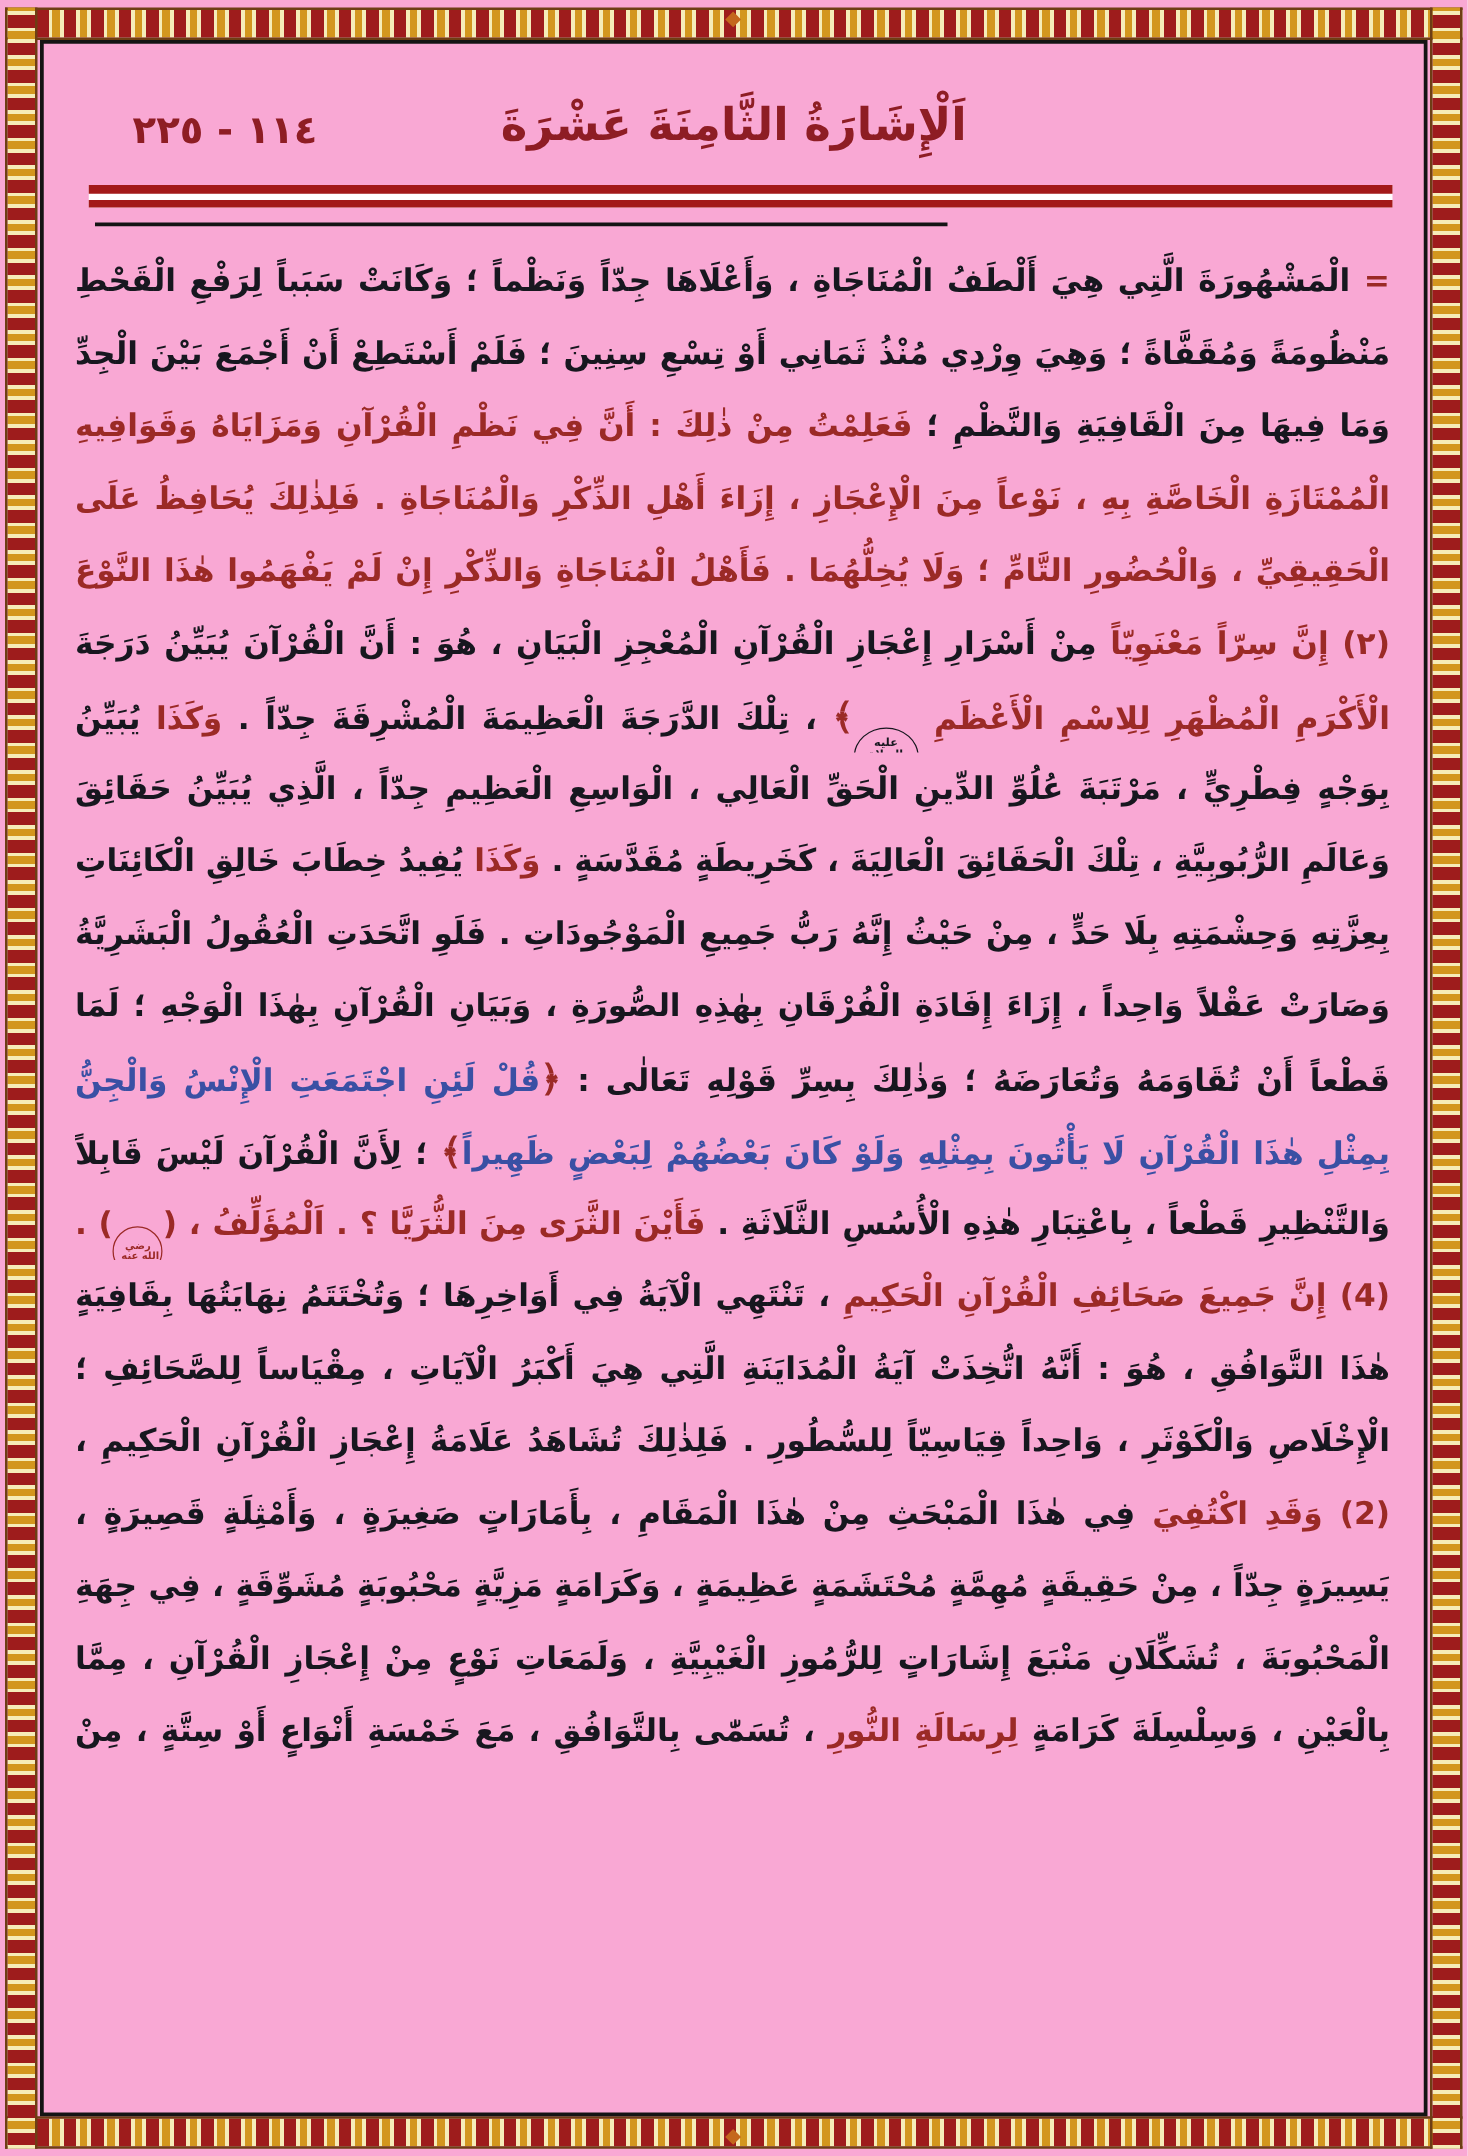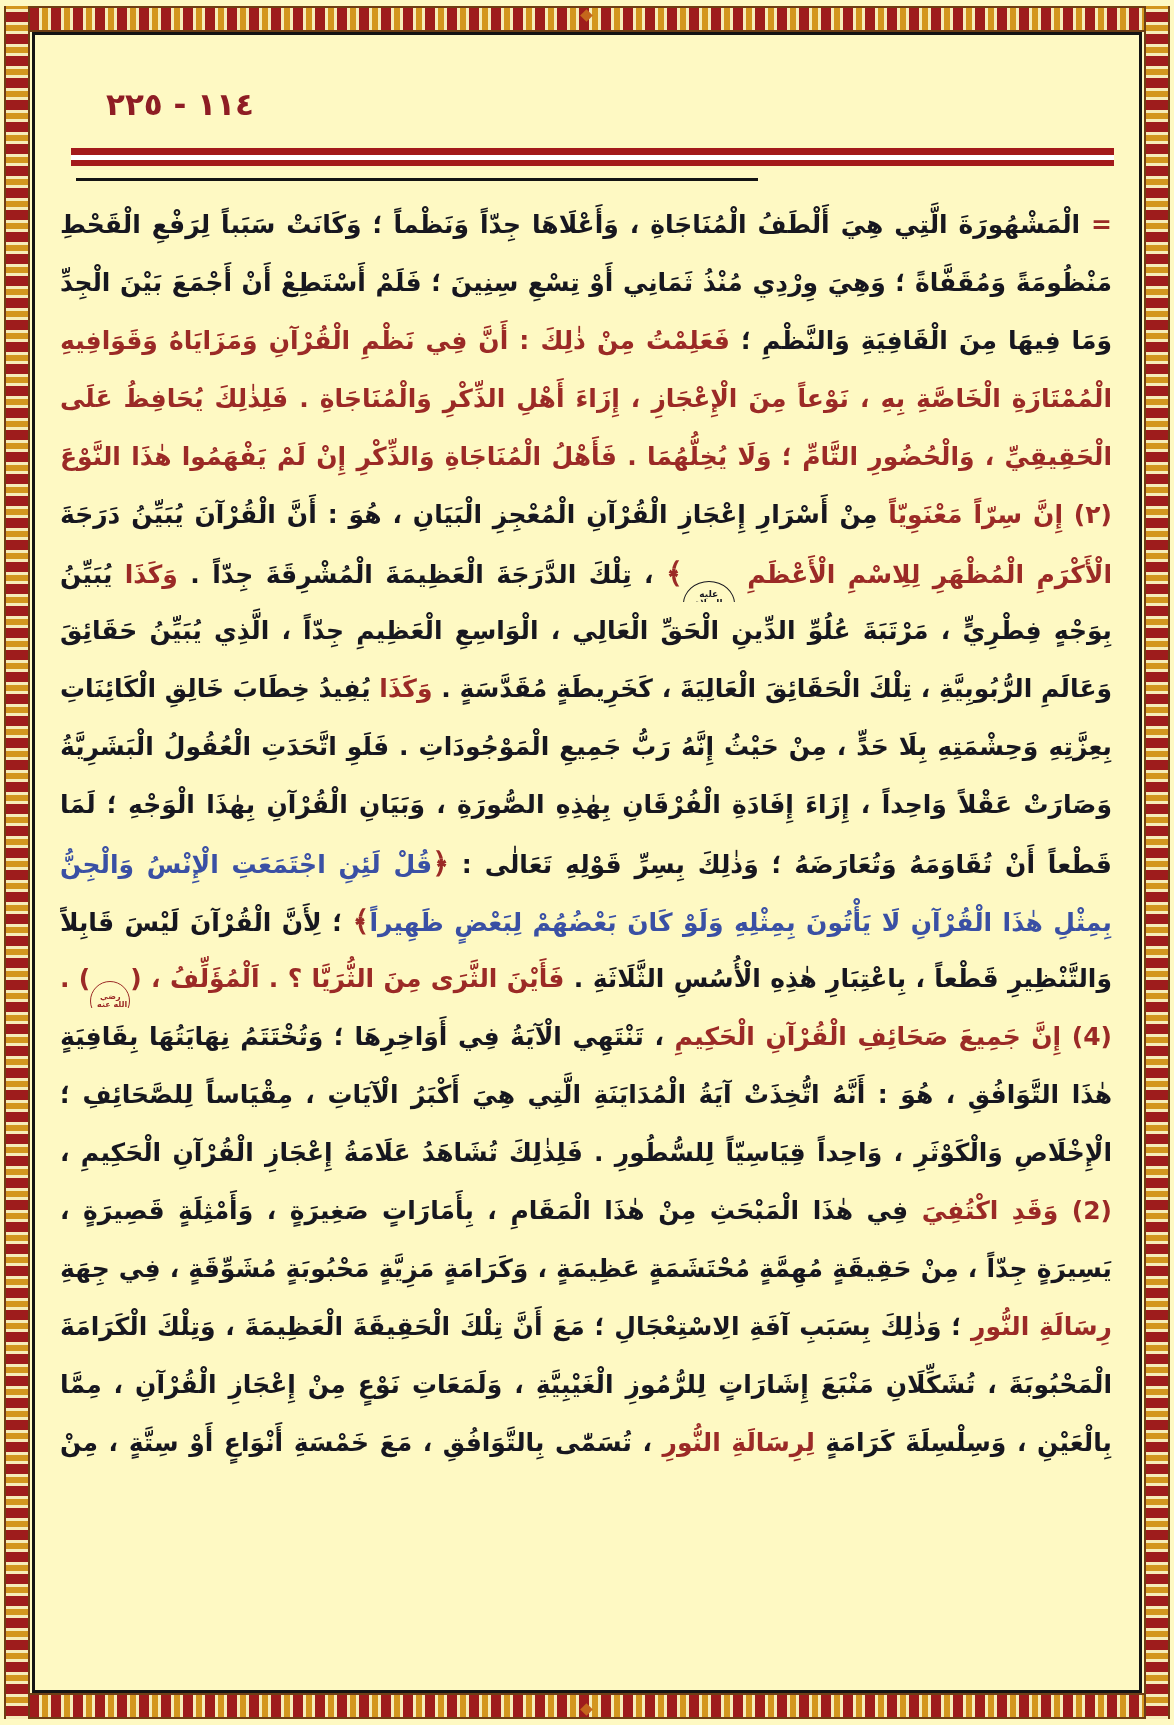--- a/index.html
+++ b/index.html
@@ -1,21 +1,21 @@
 <!DOCTYPE html>
 <html lang="ar" dir="rtl" style="--ink: #17171f; --red: #9b2a26; --blue: #3a50a4; --title_red: #8e1d24; --rule_red: #a31a1a; --chain_red: #9e1c1c; --chain_gold: #d3961e; --chain_cream: #f6ecb8; --frame_brown: #6e3e14;"><head>
 <meta charset="utf-8">
 <style>
   html,body{margin:0;padding:0;}
   body{
     width:1174px;height:1725px;background:#ffffff;
     font-family:"DejaVu Sans",sans-serif;
     position:relative;overflow:hidden;
   }
-  .page{position:absolute;inset:0;background:#fef9c3;}
+  .page{position:absolute;inset:0;background:#f9a8d4;}
 
   
   .band{position:absolute;background:
     repeating-linear-gradient(90deg,
       var(--chain_cream,#f6ecb8) 0 3px,
       var(--chain_red,#9e1c1c) 3px 13px,
       var(--chain_cream,#f6ecb8) 13px 16px,
       var(--chain_gold,#d3961e) 16px 22px);
   }
   .band-top{top:6px;left:4px;right:4px;height:22px;
@@ -94,20 +94,21 @@
 <div class="page">
   <div class="band band-top"></div>
   <div class="band band-bottom"></div>
   <div class="band band-left"></div>
   <div class="band band-right"></div>
   <div class="gem gem-top"></div>
   <div class="gem gem-bottom"></div>
   <div class="frame-inner"></div>
 
   <div class="page-range">١١٤ - ٢٢٥</div>
+  <div class="title">اَلْإِشَارَةُ الثَّامِنَةَ عَشْرَةَ</div>
 
   <div class="rule-red"></div>
   <div class="rule-black"></div>
 
   <div class="body-text">
       <div class="line fill"><span class="c-red">= </span><span class="c-ink">الْمَشْهُورَةَ الَّتِي هِيَ أَلْطَفُ الْمُنَاجَاةِ ، وَأَعْلَاهَا جِدّاً وَنَظْماً ؛ وَكَانَتْ سَبَباً لِرَفْعِ الْقَحْطِ وَالْغَلَاءِ ،</span></div>
       <div class="line fill"><span class="c-ink">مَنْظُومَةً وَمُقَفَّاةً ؛ وَهِيَ وِرْدِي مُنْذُ ثَمَانِي أَوْ تِسْعِ سِنِينَ ؛ فَلَمْ أَسْتَطِعْ أَنْ أَجْمَعَ بَيْنَ الْجِدِّ الْحَقِيقِيِّ ،</span></div>
       <div class="line fill"><span class="c-ink">وَمَا فِيهَا مِنَ الْقَافِيَةِ وَالنَّظْمِ ؛ </span><span class="c-red">فَعَلِمْتُ مِنْ ذٰلِكَ : أَنَّ فِي نَظْمِ الْقُرْآنِ وَمَزَايَاهُ وَقَوَافِيهِ الْفِطْرِيَّةِ</span></div>
       <div class="line fill"><span class="c-red">الْمُمْتَازَةِ الْخَاصَّةِ بِهِ ، نَوْعاً مِنَ الْإِعْجَازِ ، إِزَاءَ أَهْلِ الذِّكْرِ وَالْمُنَاجَاةِ . فَلِذٰلِكَ يُحَافِظُ عَلَى الْجِدِّ</span></div>
       <div class="line fill"><span class="c-red">الْحَقِيقِيِّ ، وَالْحُضُورِ التَّامِّ ؛ وَلَا يُخِلُّهُمَا . فَأَهْلُ الْمُنَاجَاةِ وَالذِّكْرِ إِنْ لَمْ يَفْهَمُوا هٰذَا النَّوْعَ مِنَ</span></div>
@@ -118,17 +119,16 @@
       <div class="line fill"><span class="c-ink">بِعِزَّتِهِ وَحِشْمَتِهِ بِلَا حَدٍّ ، مِنْ حَيْثُ إِنَّهُ رَبُّ جَمِيعِ الْمَوْجُودَاتِ . فَلَوِ اتَّحَدَتِ الْعُقُولُ الْبَشَرِيَّةُ كُلُّهَا ؛</span></div>
       <div class="line fill"><span class="c-ink">وَصَارَتْ عَقْلاً وَاحِداً ، إِزَاءَ إِفَادَةِ الْفُرْقَانِ بِهٰذِهِ الصُّورَةِ ، وَبَيَانِ الْقُرْآنِ بِهٰذَا الْوَجْهِ ؛ لَمَا اسْتَطَاعَتْ</span></div>
       <div class="line fill"><span class="c-ink">قَطْعاً أَنْ تُقَاوَمَهُ وَتُعَارَضَهُ ؛ وَذٰلِكَ بِسِرِّ قَوْلِهِ تَعَالٰى : </span><span class="c-red orn">﴿</span><span class="c-blue">قُلْ لَئِنِ اجْتَمَعَتِ الْإِنْسُ وَالْجِنُّ عَلٰى أَنْ يَأْتُوا</span></div>
       <div class="line fill"><span class="c-blue">بِمِثْلِ هٰذَا الْقُرْآنِ لَا يَأْتُونَ بِمِثْلِهِ وَلَوْ كَانَ بَعْضُهُمْ لِبَعْضٍ ظَهِيراً</span><span class="c-red orn">﴾</span><span class="c-ink"> ؛ لِأَنَّ الْقُرْآنَ لَيْسَ قَابِلاً لِلتَّقْلِيدِ</span></div>
       <div class="line end"><span class="c-ink">وَالتَّنْظِيرِ قَطْعاً ، بِاعْتِبَارِ هٰذِهِ الْأُسُسِ الثَّلَاثَةِ . </span><span class="c-red">فَأَيْنَ الثَّرَى مِنَ الثُّرَيَّا ؟ . اَلْمُؤَلِّفُ ، (</span><span class="seal red">رضي الله عنه</span><span class="c-red">) . .</span></div>
       <div class="line fill"><span class="c-red">(4) إِنَّ جَمِيعَ صَحَائِفِ الْقُرْآنِ الْحَكِيمِ</span><span class="c-ink"> ، تَنْتَهِي الْآيَةُ فِي أَوَاخِرِهَا ؛ وَتُخْتَتَمُ نِهَايَتُهَا بِقَافِيَةٍ جَمِيلَةٍ . وَسِرُّ</span></div>
       <div class="line fill"><span class="c-ink">هٰذَا التَّوَافُقِ ، هُوَ : أَنَّهُ اتُّخِذَتْ آيَةُ الْمُدَايَنَةِ الَّتِي هِيَ أَكْبَرُ الْآيَاتِ ، مِقْيَاساً لِلصَّحَائِفِ ؛ وَسُورَتَا</span></div>
       <div class="line fill"><span class="c-ink">الْإِخْلَاصِ وَالْكَوْثَرِ ، وَاحِداً قِيَاسِيّاً لِلسُّطُورِ . فَلِذٰلِكَ تُشَاهَدُ عَلَامَةُ إِعْجَازِ الْقُرْآنِ الْحَكِيمِ ، وَمَزِيَّتُهُ</span></div>
       <div class="line fill"><span class="c-red">(2) وَقَدِ اكْتُفِيَ </span><span class="c-ink">فِي هٰذَا الْمَبْحَثِ مِنْ هٰذَا الْمَقَامِ ، بِأَمَارَاتٍ صَغِيرَةٍ ، وَأَمْثِلَةٍ قَصِيرَةٍ ، وَأَوْضَاعٍ جُزْئِيَّةٍ</span></div>
       <div class="line fill"><span class="c-ink">يَسِيرَةٍ جِدّاً ، مِنْ حَقِيقَةٍ مُهِمَّةٍ مُحْتَشَمَةٍ عَظِيمَةٍ ، وَكَرَامَةٍ مَزِيَّةٍ مَحْبُوبَةٍ مُشَوِّقَةٍ ، فِي جِهَةِ نَجَاحِ</span></div>
-      <div class="line fill"><span class="c-red">رِسَالَةِ النُّورِ</span><span class="c-ink"> ؛ وَذٰلِكَ بِسَبَبِ آفَةِ الِاسْتِعْجَالِ ؛ مَعَ أَنَّ تِلْكَ الْحَقِيقَةَ الْعَظِيمَةَ ، وَتِلْكَ الْكَرَامَةَ</span></div>
       <div class="line fill"><span class="c-ink">الْمَحْبُوبَةَ ، تُشَكِّلَانِ مَنْبَعَ إِشَارَاتٍ لِلرُّمُوزِ الْغَيْبِيَّةِ ، وَلَمَعَاتِ نَوْعٍ مِنْ إِعْجَازِ الْقُرْآنِ ، مِمَّا يُشَاهَدُ</span></div>
       <div class="line fill"><span class="c-ink">بِالْعَيْنِ ، وَسِلْسِلَةَ كَرَامَةٍ </span><span class="c-red">لِرِسَالَةِ النُّورِ</span><span class="c-ink"> ، تُسَمّٰى بِالتَّوَافُقِ ، مَعَ خَمْسَةِ أَنْوَاعٍ أَوْ سِتَّةٍ ، مِنْ أَنْوَاعِ </span></div>
     </div>
 </div>
 
 </body></html>

